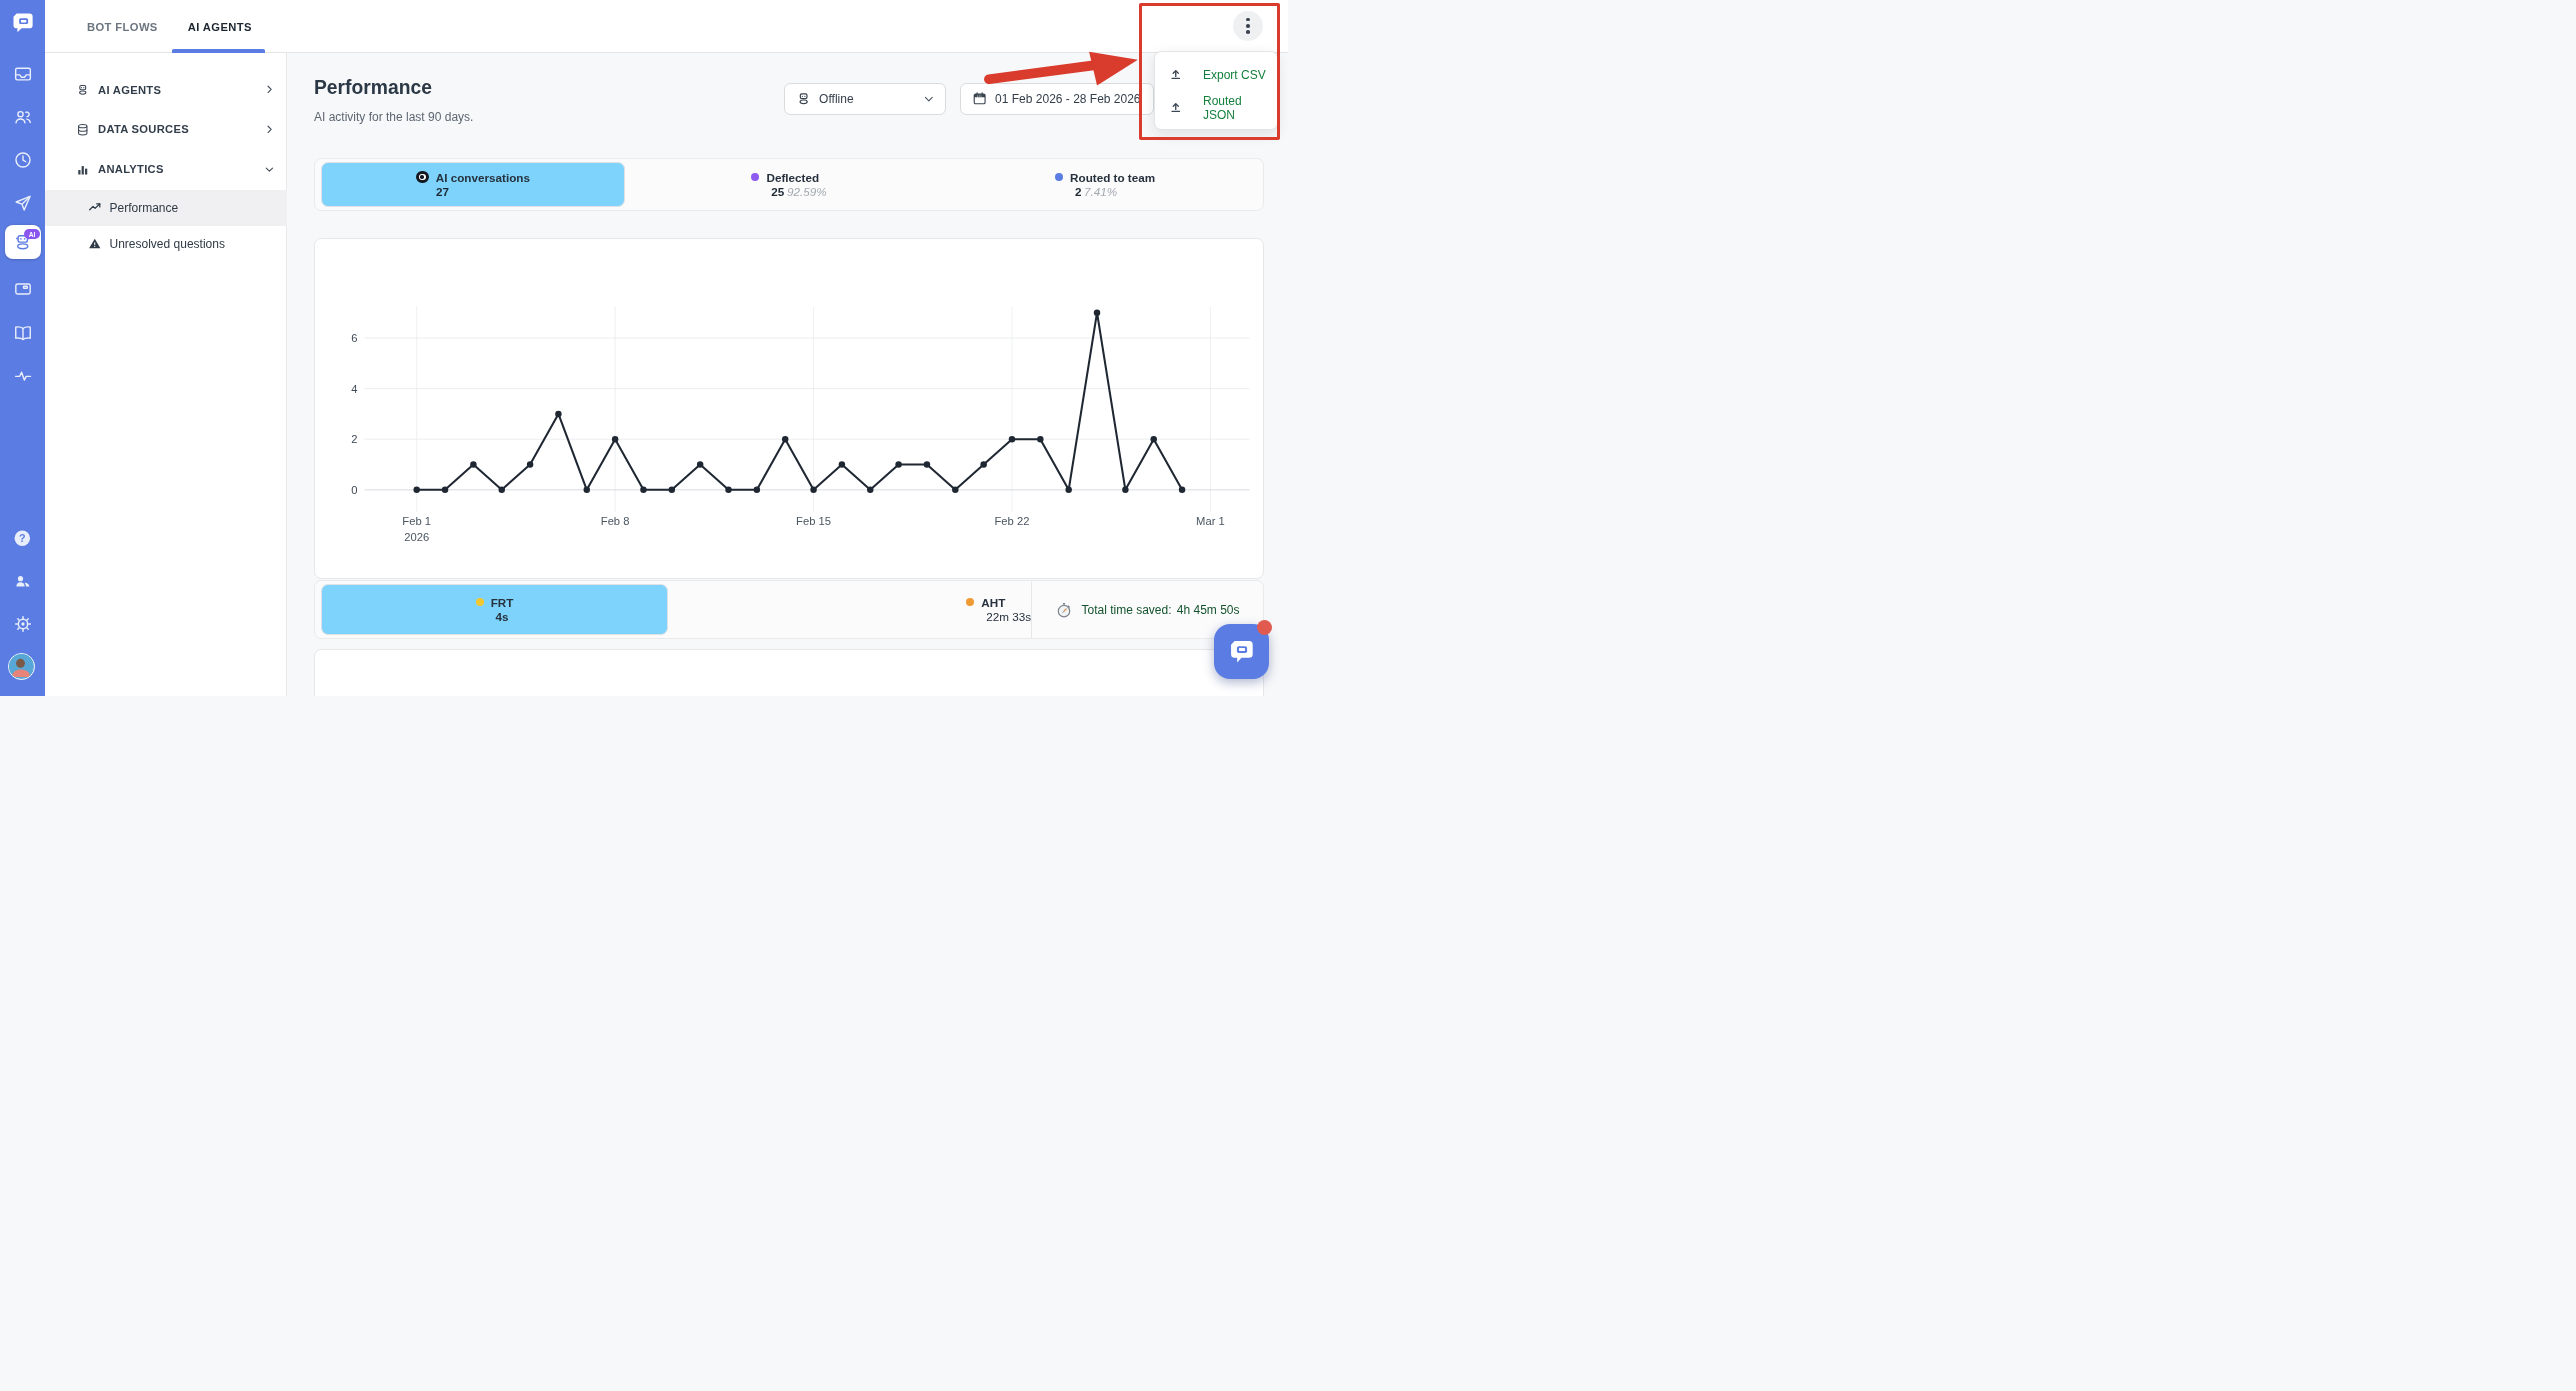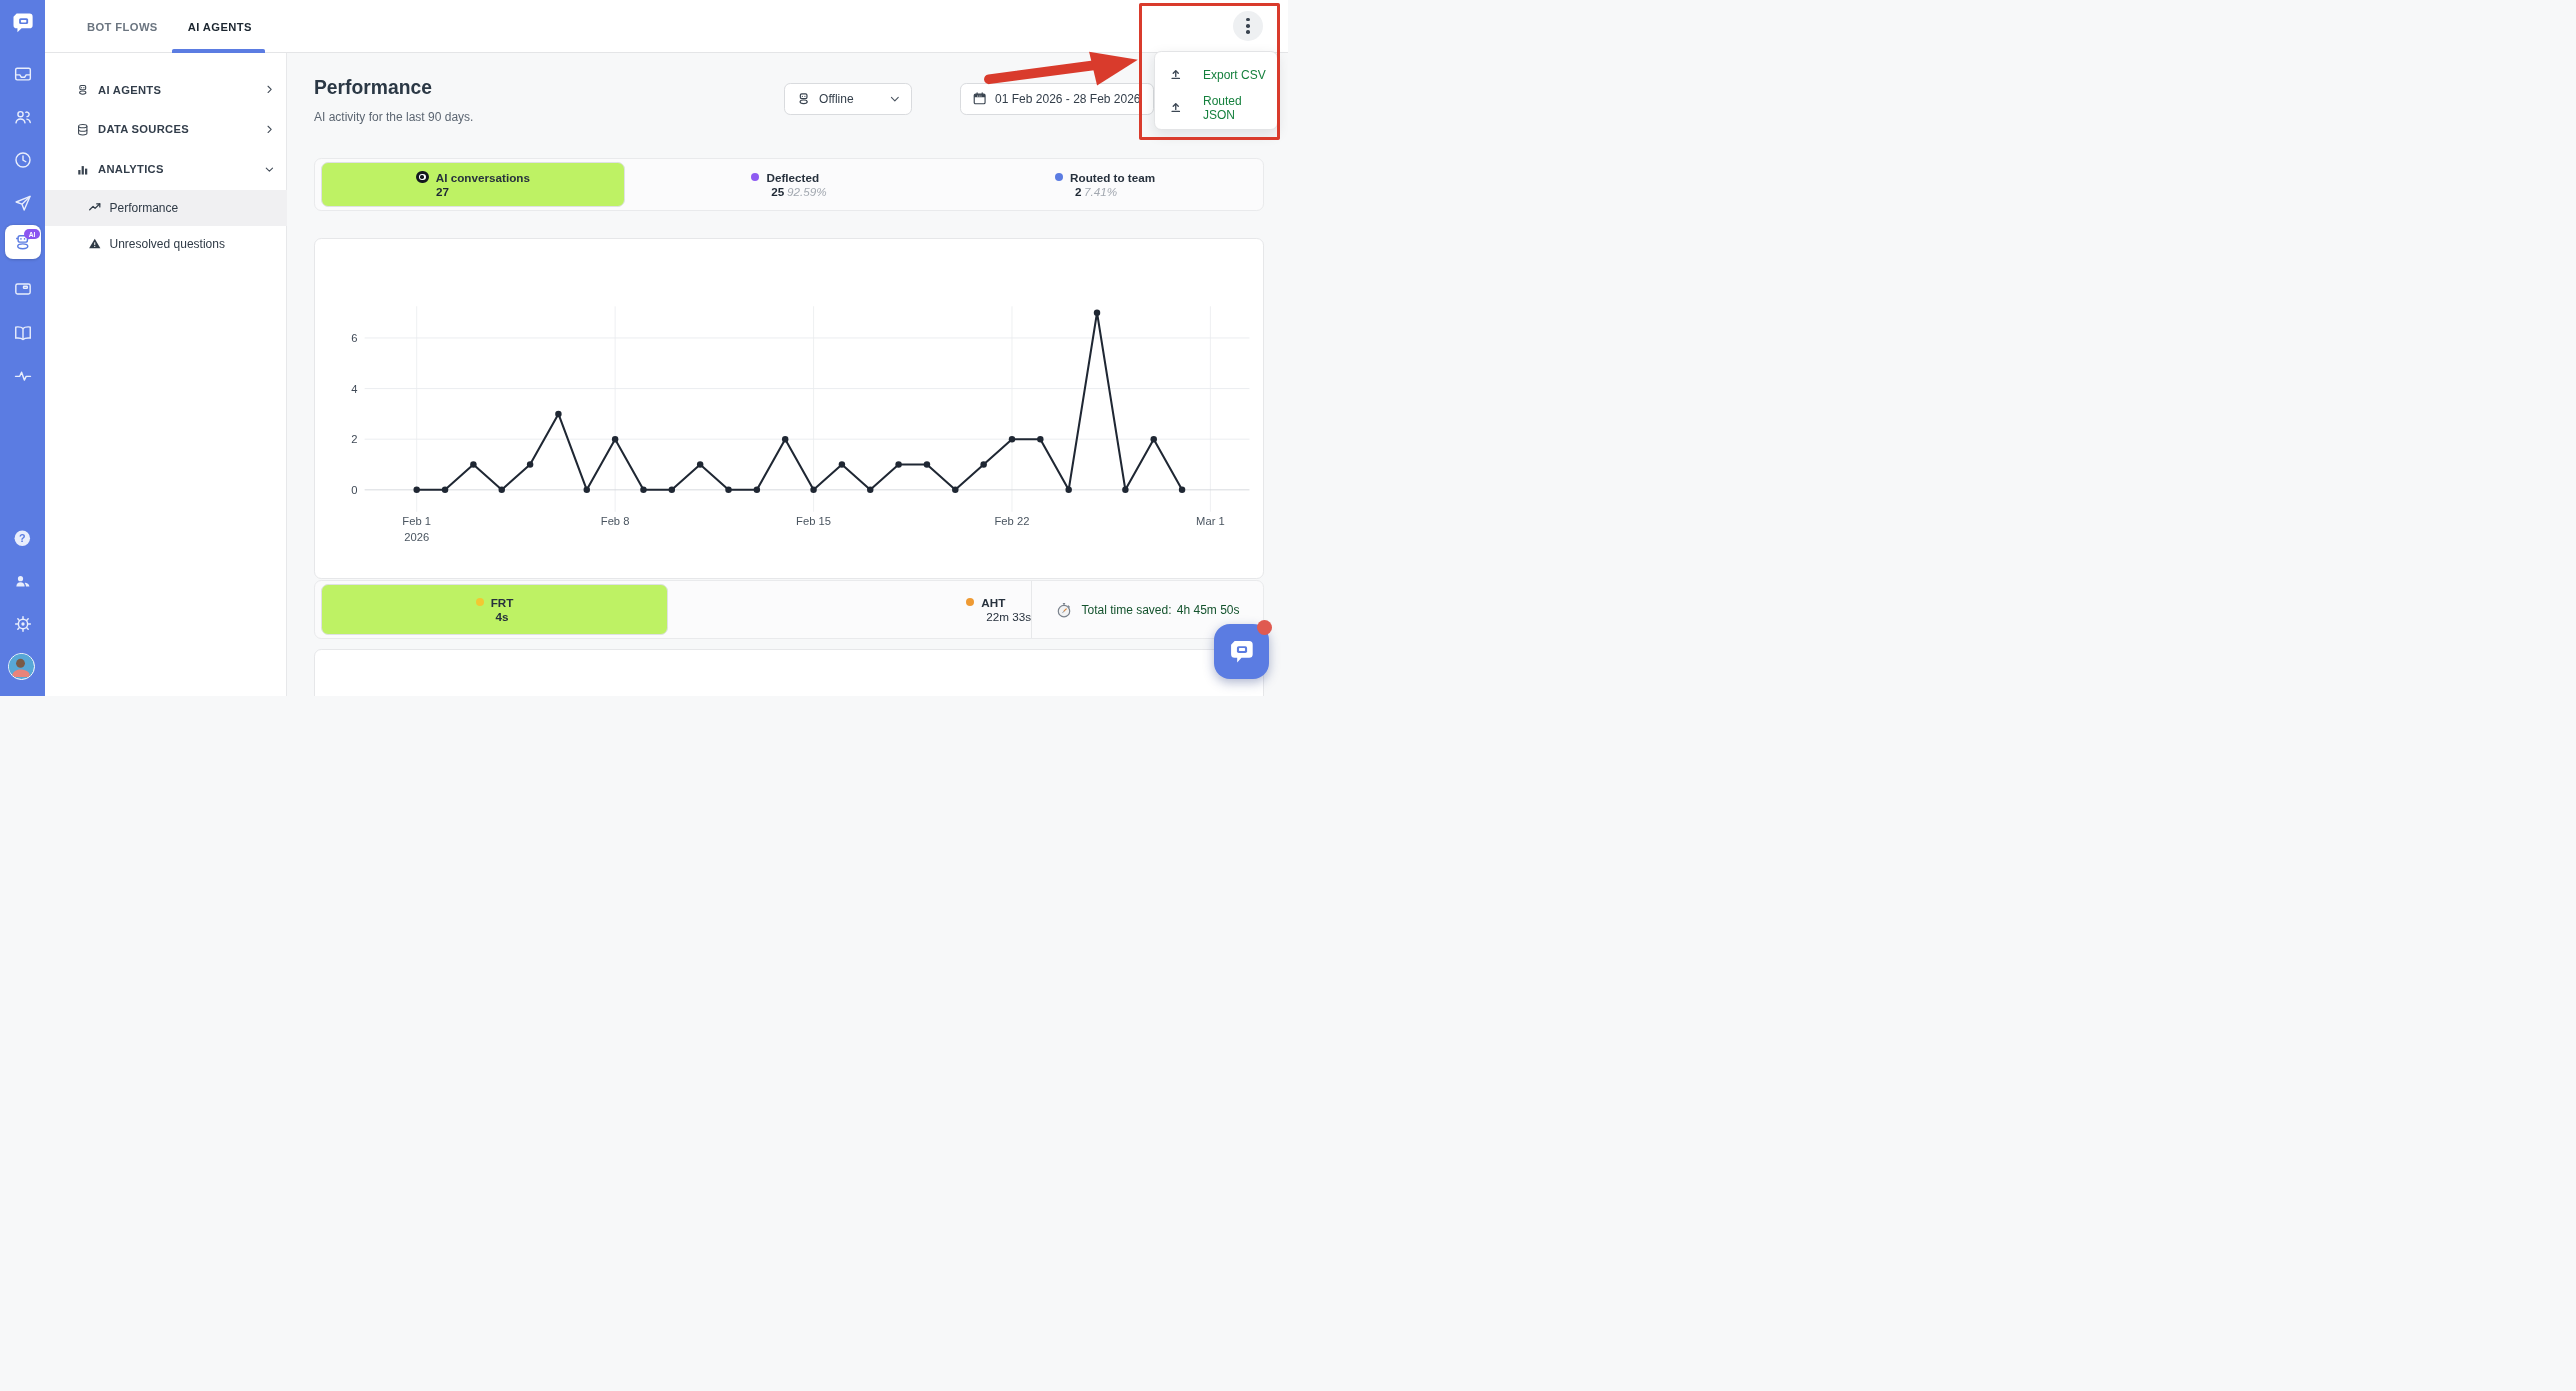--- a/index.html
+++ b/index.html
@@ -38,30 +38,30 @@
   .nav-sub .ico { width:13.5px; height:13.5px; margin-left:43px; display:flex; color:#2f3a46; }
   .nav-sub .lbl { margin-left:8px; font-size:12px; }
 
   
   .main { position:absolute; left:287px; top:53px; width:1001px; height:643px; background:#f7f8f9; }
   .page-title { position:absolute; left:27px; top:24px; font-size:19.3px; font-weight:bold; color:#2b3845; }
   .page-sub { position:absolute; left:27px; top:57px; font-size:12px; color:#5c6672; }
 
   .ctl { position:absolute; top:30px; height:32px; background:#fff; border:0.9px solid #d9dbde; border-radius:6.3px;
     display:flex; align-items:center; font-size:12px; color:#333e4a; overflow:hidden; white-space:nowrap; }
-  .ctl-offline { left:497px; width:128px; padding:0 10.8px; }
+  .ctl-offline { left:497px; width:162px; padding:0 10.8px; }
   .ctl-date { left:673px; width:194px; padding:0 10.8px; }
   .ctl .cico { display:flex; margin-right:8px; color:#39434f; }
   .ctl-offline .chev { margin-left:auto; display:flex; color:#49535f; }
 
   
   .strip { position:absolute; left:27px; width:950px; background:#fbfbfc; border:0.9px solid #e9eaec; border-radius:7.2px; display:flex; }
   .strip-top { top:105px; height:53px; }
   .strip-col { flex:1; position:relative; display:flex; align-items:center; justify-content:center; }
-  .stat-card { position:absolute; left:6.3px; top:2.7px; right:6.3px; bottom:2.7px; background:#bef264; border:0.9px solid #dfe1e4; border-radius:7.2px;
+  .stat-card { position:absolute; left:6.3px; top:2.7px; right:6.3px; bottom:2.7px; background:#7dd3fc; border:0.9px solid #dfe1e4; border-radius:7.2px;
     display:flex; align-items:center; justify-content:center; }
   .stat { text-align:left; }
   .stat .r1 { display:flex; align-items:center; gap:7.2px; font-size:11.7px; font-weight:bold; color:#27313d; }
   .stat .r2 { margin-left:20px; margin-top:1.8px; font-size:11.7px; color:#1e2834; font-weight:bold; }
   .stat .pct { color:#a2a8b0; font-weight:normal; margin-left:2.7px;font-style:italic; }
   .dot { width:8px; height:8px; border-radius:50%; flex:0 0 auto; }
   .target-ico { width:12.6px; height:12.6px; border-radius:50%; border:3.1px solid #14181f; background:#fff; position:relative; flex:0 0 auto; }
   .target-ico::after { content:""; position:absolute; left:1.3px; top:1.3px; width:3.6px; height:3.6px; border-radius:50%; background:#14181f; }
 
   

